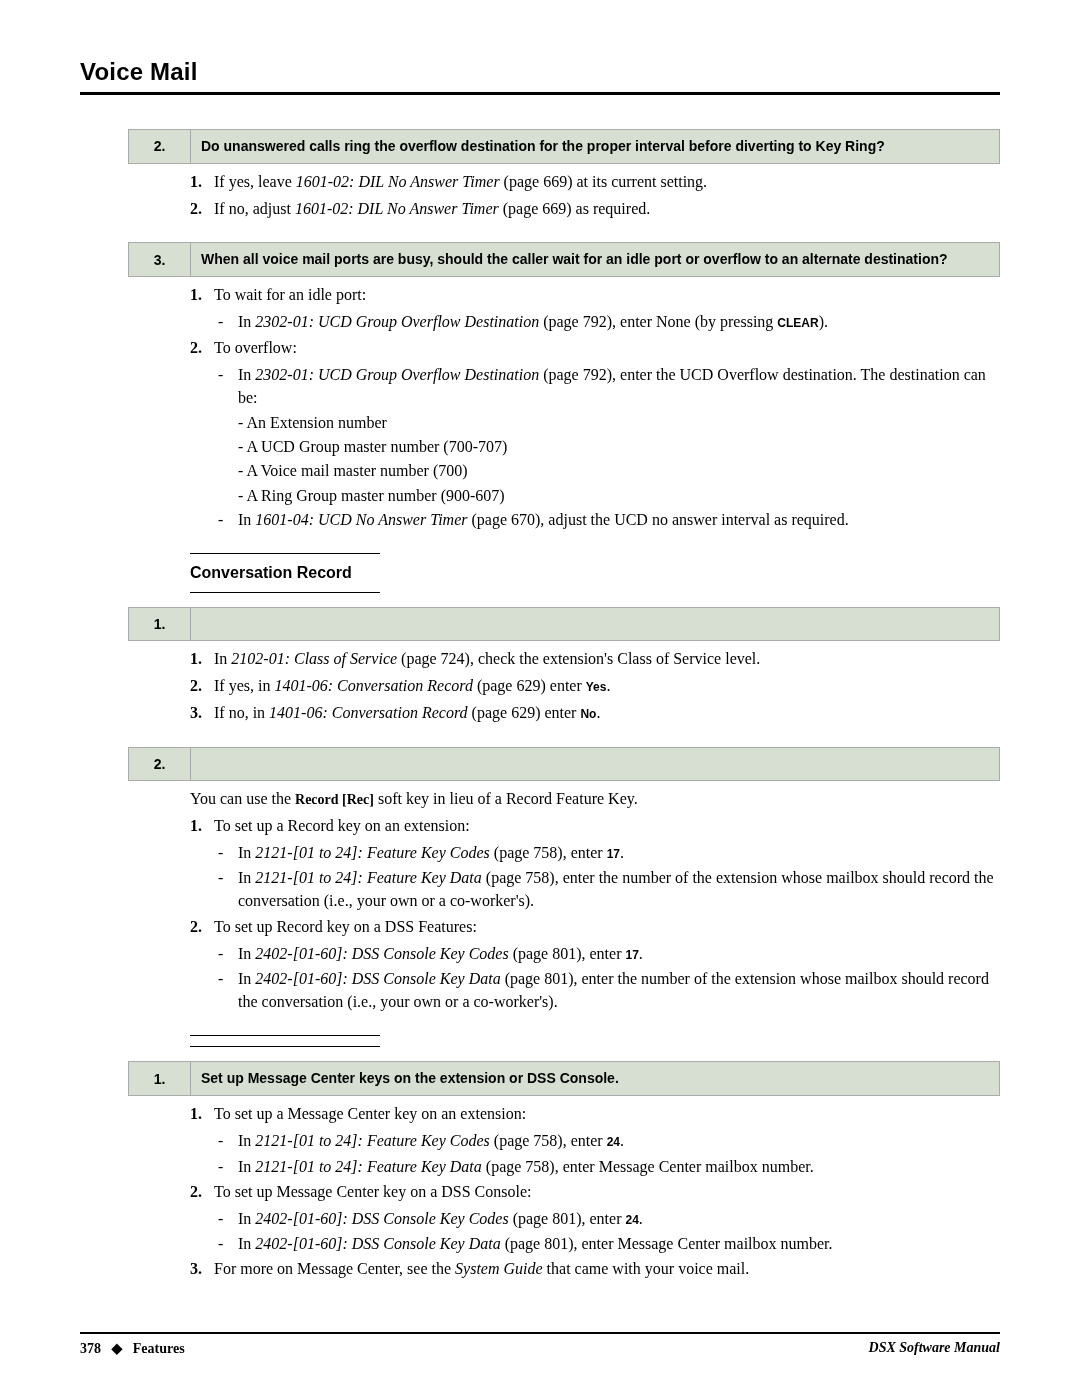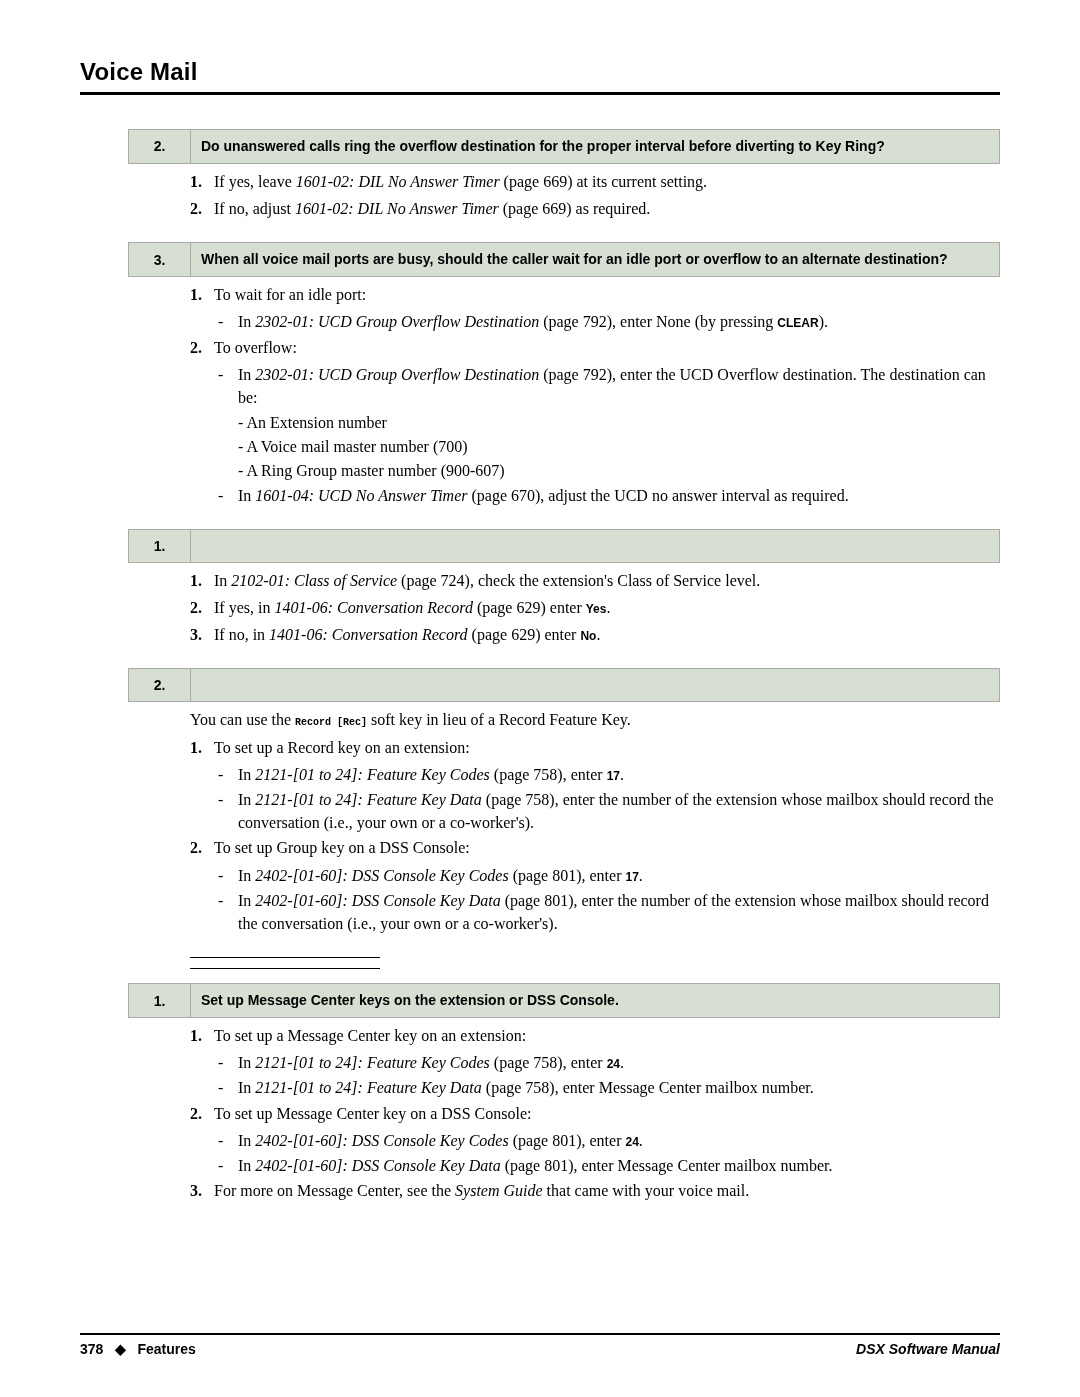--- a/index.html
+++ b/index.html
@@ -102,35 +102,35 @@
     border-top: 1.5px solid #000;
     margin-top: 10px;
   }
   .intro {
     margin-left: 62px;
     margin-bottom: 4px;
     line-height: 1.45;
   }
   .i { font-style: italic; }
   .sans-b { font-family: Arial, Helvetica, sans-serif; font-weight: bold; font-size: 12px; }
-  .sans-b-sm { font-family: Liberation Mono, monospace; font-weight: bold; font-size: 10px; }
+  .sans-b-sm { font-family: Liberation Serif, serif; font-weight: bold; font-size: 14px; }
   .footer {
     position: absolute;
     left: 80px;
     right: 80px;
     bottom: 40px;
   }
   .footer .frule {
     border-top: 2.5px solid #000;
     margin-bottom: 6px;
   }
   .footer .frow {
     display: flex;
     justify-content: space-between;
-    font-family: Liberation Sans, sans-serif;
+    font-family: Liberation Serif, serif;
     font-size: 14px;
   }
   .footer .fleft { font-weight: bold; }
   .footer .fright { font-weight: bold; font-style: italic; }
 </style>
 </head>
 <body>
 
 <div class="title">Voice Mail</div>
 <div class="rule"></div>
@@ -167,28 +167,34 @@
     </div>
     <div class="aitem">
       <div class="anum">2.</div>
       <div class="atext">To overflow:</div>
     </div>
     <div class="sub">
       <div class="dash">-</div>
       <div class="stext"><span>In </span><span class="i">2302-01: UCD Group Overflow Destination</span><span> (page 792), enter the UCD Overflow destination. The destination can be:</span></div>
     </div>
     <div class="sub2">- An Extension number</div>
+    <div class="sub2">- A UCD Group master number (700-707)</div>
     <div class="sub2">- A Voice mail master number (700)</div>
     <div class="sub2">- A Ring Group master number (900-607)</div>
     <div class="sub">
       <div class="dash">-</div>
       <div class="stext"><span>In </span><span class="i">1601-04: UCD No Answer Timer</span><span> (page 670), adjust the UCD no answer interval as required.</span></div>
     </div>
   </div>
 
+  <div class="section-sep">
+    <div class="bar"></div>
+    <div class="section-title">Conversation Record</div>
+    <div class="bar2"></div>
+  </div>
 
   <div class="qbox" style="margin-top:14px;">
     <div class="qnum">1.</div>
   </div>
   <div class="answers">
     <div class="aitem">
       <div class="anum">1.</div>
       <div class="atext"><span>In </span><span class="i">2102-01: Class of Service</span><span> (page 724), check the extension's Class of Service level.</span></div>
     </div>
     <div class="aitem">
@@ -213,21 +219,21 @@
     <div class="sub">
       <div class="dash">-</div>
       <div class="stext"><span>In </span><span class="i">2121-[01 to 24]: Feature Key Codes</span><span> (page 758), enter </span><span class="sans-b">17</span><span>.</span></div>
     </div>
     <div class="sub">
       <div class="dash">-</div>
       <div class="stext"><span>In </span><span class="i">2121-[01 to 24]: Feature Key Data</span><span> (page 758), enter the number of the extension whose mailbox should record the conversation (i.e., your own or a co-worker's).</span></div>
     </div>
     <div class="aitem">
       <div class="anum">2.</div>
-      <div class="atext">To set up Group key on a DSS Console:</div>
+      <div class="atext">To set up Record key on a DSS Features:</div>
     </div>
     <div class="sub">
       <div class="dash">-</div>
       <div class="stext"><span>In </span><span class="i">2402-[01-60]: DSS Console Key Codes</span><span> (page 801), enter </span><span class="sans-b">17</span><span>.</span></div>
     </div>
     <div class="sub">
       <div class="dash">-</div>
       <div class="stext"><span>In </span><span class="i">2402-[01-60]: DSS Console Key Data</span><span> (page 801), enter the number of the extension whose mailbox should record the conversation (i.e., your own or a co-worker's).</span></div>
     </div>
   </div>

